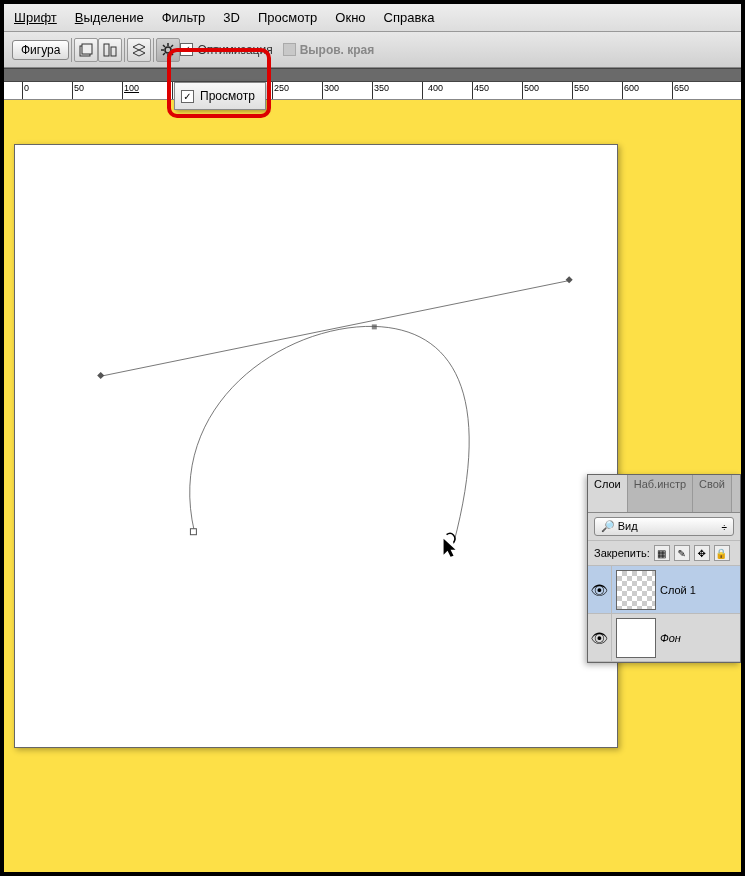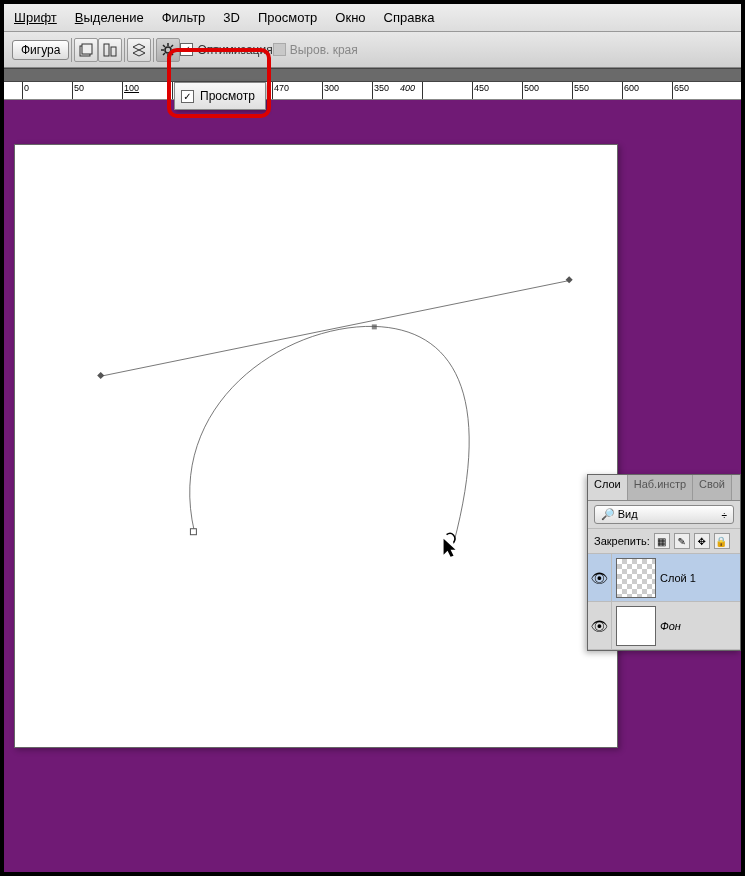--- a/index.html
+++ b/index.html
@@ -1,38 +1,38 @@
 <!DOCTYPE html>
 <html><head>
 <meta charset="utf-8">
 <style>
 * { box-sizing: border-box; margin: 0; padding: 0; font-family: Tahoma, Arial, sans-serif; }
 body { background: #000; width: 745px; height: 876px; overflow: hidden; position: relative; }
-.outer { position: absolute; inset: 4px; background: #701a75; }
+.outer { position: absolute; inset: 4px; background: #fde047; }
 .menubar { height: 28px; background: linear-gradient(#eee,#ddd); display: flex; align-items: center; padding: 0 10px; gap: 18px; font-size: 13px; border-bottom: 1px solid #999; }
 .menubar span { cursor: default; }
 .menubar span u { text-decoration: underline; }
 .toolbar { height: 36px; background: linear-gradient(#e8e8e8,#d0d0d0); border-bottom: 1px solid #888; display: flex; align-items: center; padding: 0 8px; font-size: 12px; }
 .btn { background: linear-gradient(#fff,#ddd); border: 1px solid #888; border-radius: 3px; padding: 2px 8px; font-size: 12px; }
 .iconbtn { width: 24px; height: 24px; background: linear-gradient(#f4f4f4,#d8d8d8); border: 1px solid #999; border-radius: 2px; display: flex; align-items: center; justify-content: center; }
 .iconbtn svg { width: 14px; height: 14px; }
 .divider { width: 1px; height: 24px; background: #999; margin: 0 2px; }
 .chk { width: 13px; height: 13px; background: #fff; border: 1px solid #666; display: inline-flex; align-items: center; justify-content: center; font-size: 10px; }
 .toolbar label { display: flex; align-items: center; gap: 4px; color: #333; font-size: 12px; }
 .greychk { background: #c8c8c8; border-color: #aaa; }
 .highlight-box { position: absolute; left: 163px; top: 44px; width: 104px; height: 70px; border: 4px solid #d00; border-radius: 10px; z-index: 50; pointer-events: none; }
 .gear-popup { position: absolute; left: 170px; top: 78px; width: 92px; height: 28px; background: linear-gradient(#f8f8f8,#e0e0e0); border: 1px solid #888; box-shadow: 2px 2px 4px rgba(0,0,0,.3); display: flex; align-items: center; gap: 6px; padding: 0 6px; font-size: 12px; z-index: 40; }
 .darkbar { height: 14px; background: #6a6a6a; border-top: 1px solid #444; border-bottom: 1px solid #444; }
 .ruler-h { height: 18px; background: #fff; border-bottom: 1px solid #888; position: relative; font-size: 9px; overflow: hidden; }
 .ruler-h .tick { position: absolute; top: 0; border-left: 1px solid #333; height: 18px; }
 .ruler-h .lbl { position: absolute; top: 1px; font-size: 9px; }
 .doc { position: absolute; left: 10px; top: 140px; width: 604px; height: 604px; background: #fff; border: 1px solid #666; box-shadow: 2px 2px 6px rgba(0,0,0,.3); }
 .doc svg { width: 100%; height: 100%; }
 .layers-panel { position: absolute; right: 0; top: 470px; width: 154px; background: #d8d8d8; border: 1px solid #666; box-shadow: -2px 2px 6px rgba(0,0,0,.3); z-index: 30; }
-.panel-tabs { display: flex; height: 26px; background: #c0c0c0; font-size: 11px; border-bottom: 1px solid #888; text-align: right; }
+.panel-tabs { display: flex; height: 38px; background: #c0c0c0; font-size: 11px; border-bottom: 1px solid #888; text-align: right; }
 .panel-tabs .tab { padding: 3px 6px; border-right: 1px solid #999; background: #d8d8d8; }
 .panel-tabs .tab.inactive { background: #b8b8b8; color: #555; }
 .panel-row { padding: 4px 6px; border-bottom: 1px solid #bbb; display: flex; align-items: center; gap: 4px; font-size: 11px; }
 .dropdown { flex: 1; background: linear-gradient(#fff,#e0e0e0); border: 1px solid #888; border-radius: 3px; padding: 2px 6px; font-size: 11px; display: flex; justify-content: space-between; align-items: flex-end; }
 .dropdown::after { content: "÷"; font-size: 10px; }
 .lock-row { font-size: 11px; padding: 4px 6px; border-bottom: 1px solid #bbb; display: flex; align-items: center; gap: 4px; }
 .lock-row .ic { width: 16px; height: 16px; border: 1px solid #999; background: #eee; display: inline-flex; align-items: center; justify-content: center; font-size: 10px; }
 .layer { display: flex; align-items: center; height: 48px; border-bottom: 1px solid #bbb; }
 .layer.sel { background: #b8cde8; }
 .eye { width: 24px; text-align: center; font-size: 14px; border-right: 1px solid #bbb; height: 100%; display: flex; align-items: center; justify-content: center; }
@@ -89,47 +89,47 @@
             <line x1="10" y1="10" x2="12" y2="12"></line>
             <line x1="12" y1="2" x2="10" y2="4"></line>
             <line x1="2" y1="12" x2="4" y2="10"></line>
           </g>
         </svg>
     </div>
     <label>
       <span class="chk">✓</span>
       <span>Оптимизация</span>
     </label>
-    <label style="margin-left:0;">
+    <label style="margin-left:10px;font-weight:bold;">
       <span class="chk greychk"></span>
       <span style="color:#888">Выров. края</span>
     </label>
   </div>
 
   <div class="darkbar"></div>
 
   <div class="ruler-h" id="ruler">
       <div class="tick" style="left: 18px;"></div>
       <div class="lbl" style="left: 20px;">0</div>
       <div class="tick" style="left: 68px;"></div>
       <div class="lbl" style="left: 70px;">50</div>
       <div class="tick" style="left: 118px;"></div>
       <div class="lbl" style="left: 120px; text-decoration: underline;">100</div>
       <div class="tick" style="left: 168px;"></div>
       <div class="lbl" style="left: 170px;">150</div>
       <div class="tick" style="left: 218px;"></div>
       <div class="lbl" style="left: 220px;">200</div>
       <div class="tick" style="left: 268px;"></div>
-      <div class="lbl" style="left: 270px;">470</div>
+      <div class="lbl" style="left: 270px;">250</div>
       <div class="tick" style="left: 318px;"></div>
       <div class="lbl" style="left: 320px;">300</div>
       <div class="tick" style="left: 368px;"></div>
       <div class="lbl" style="left: 370px;">350</div>
       <div class="tick" style="left: 418px;"></div>
-      <div class="lbl" style="left: 396px; font-style: italic;">400</div>
+      <div class="lbl" style="left: 424px;">400</div>
       <div class="tick" style="left: 468px;"></div>
       <div class="lbl" style="left: 470px;">450</div>
       <div class="tick" style="left: 518px;"></div>
       <div class="lbl" style="left: 520px;">500</div>
       <div class="tick" style="left: 568px;"></div>
       <div class="lbl" style="left: 570px;">550</div>
       <div class="tick" style="left: 618px;"></div>
       <div class="lbl" style="left: 620px;">600</div>
       <div class="tick" style="left: 668px;"></div>
       <div class="lbl" style="left: 670px;">650</div>

